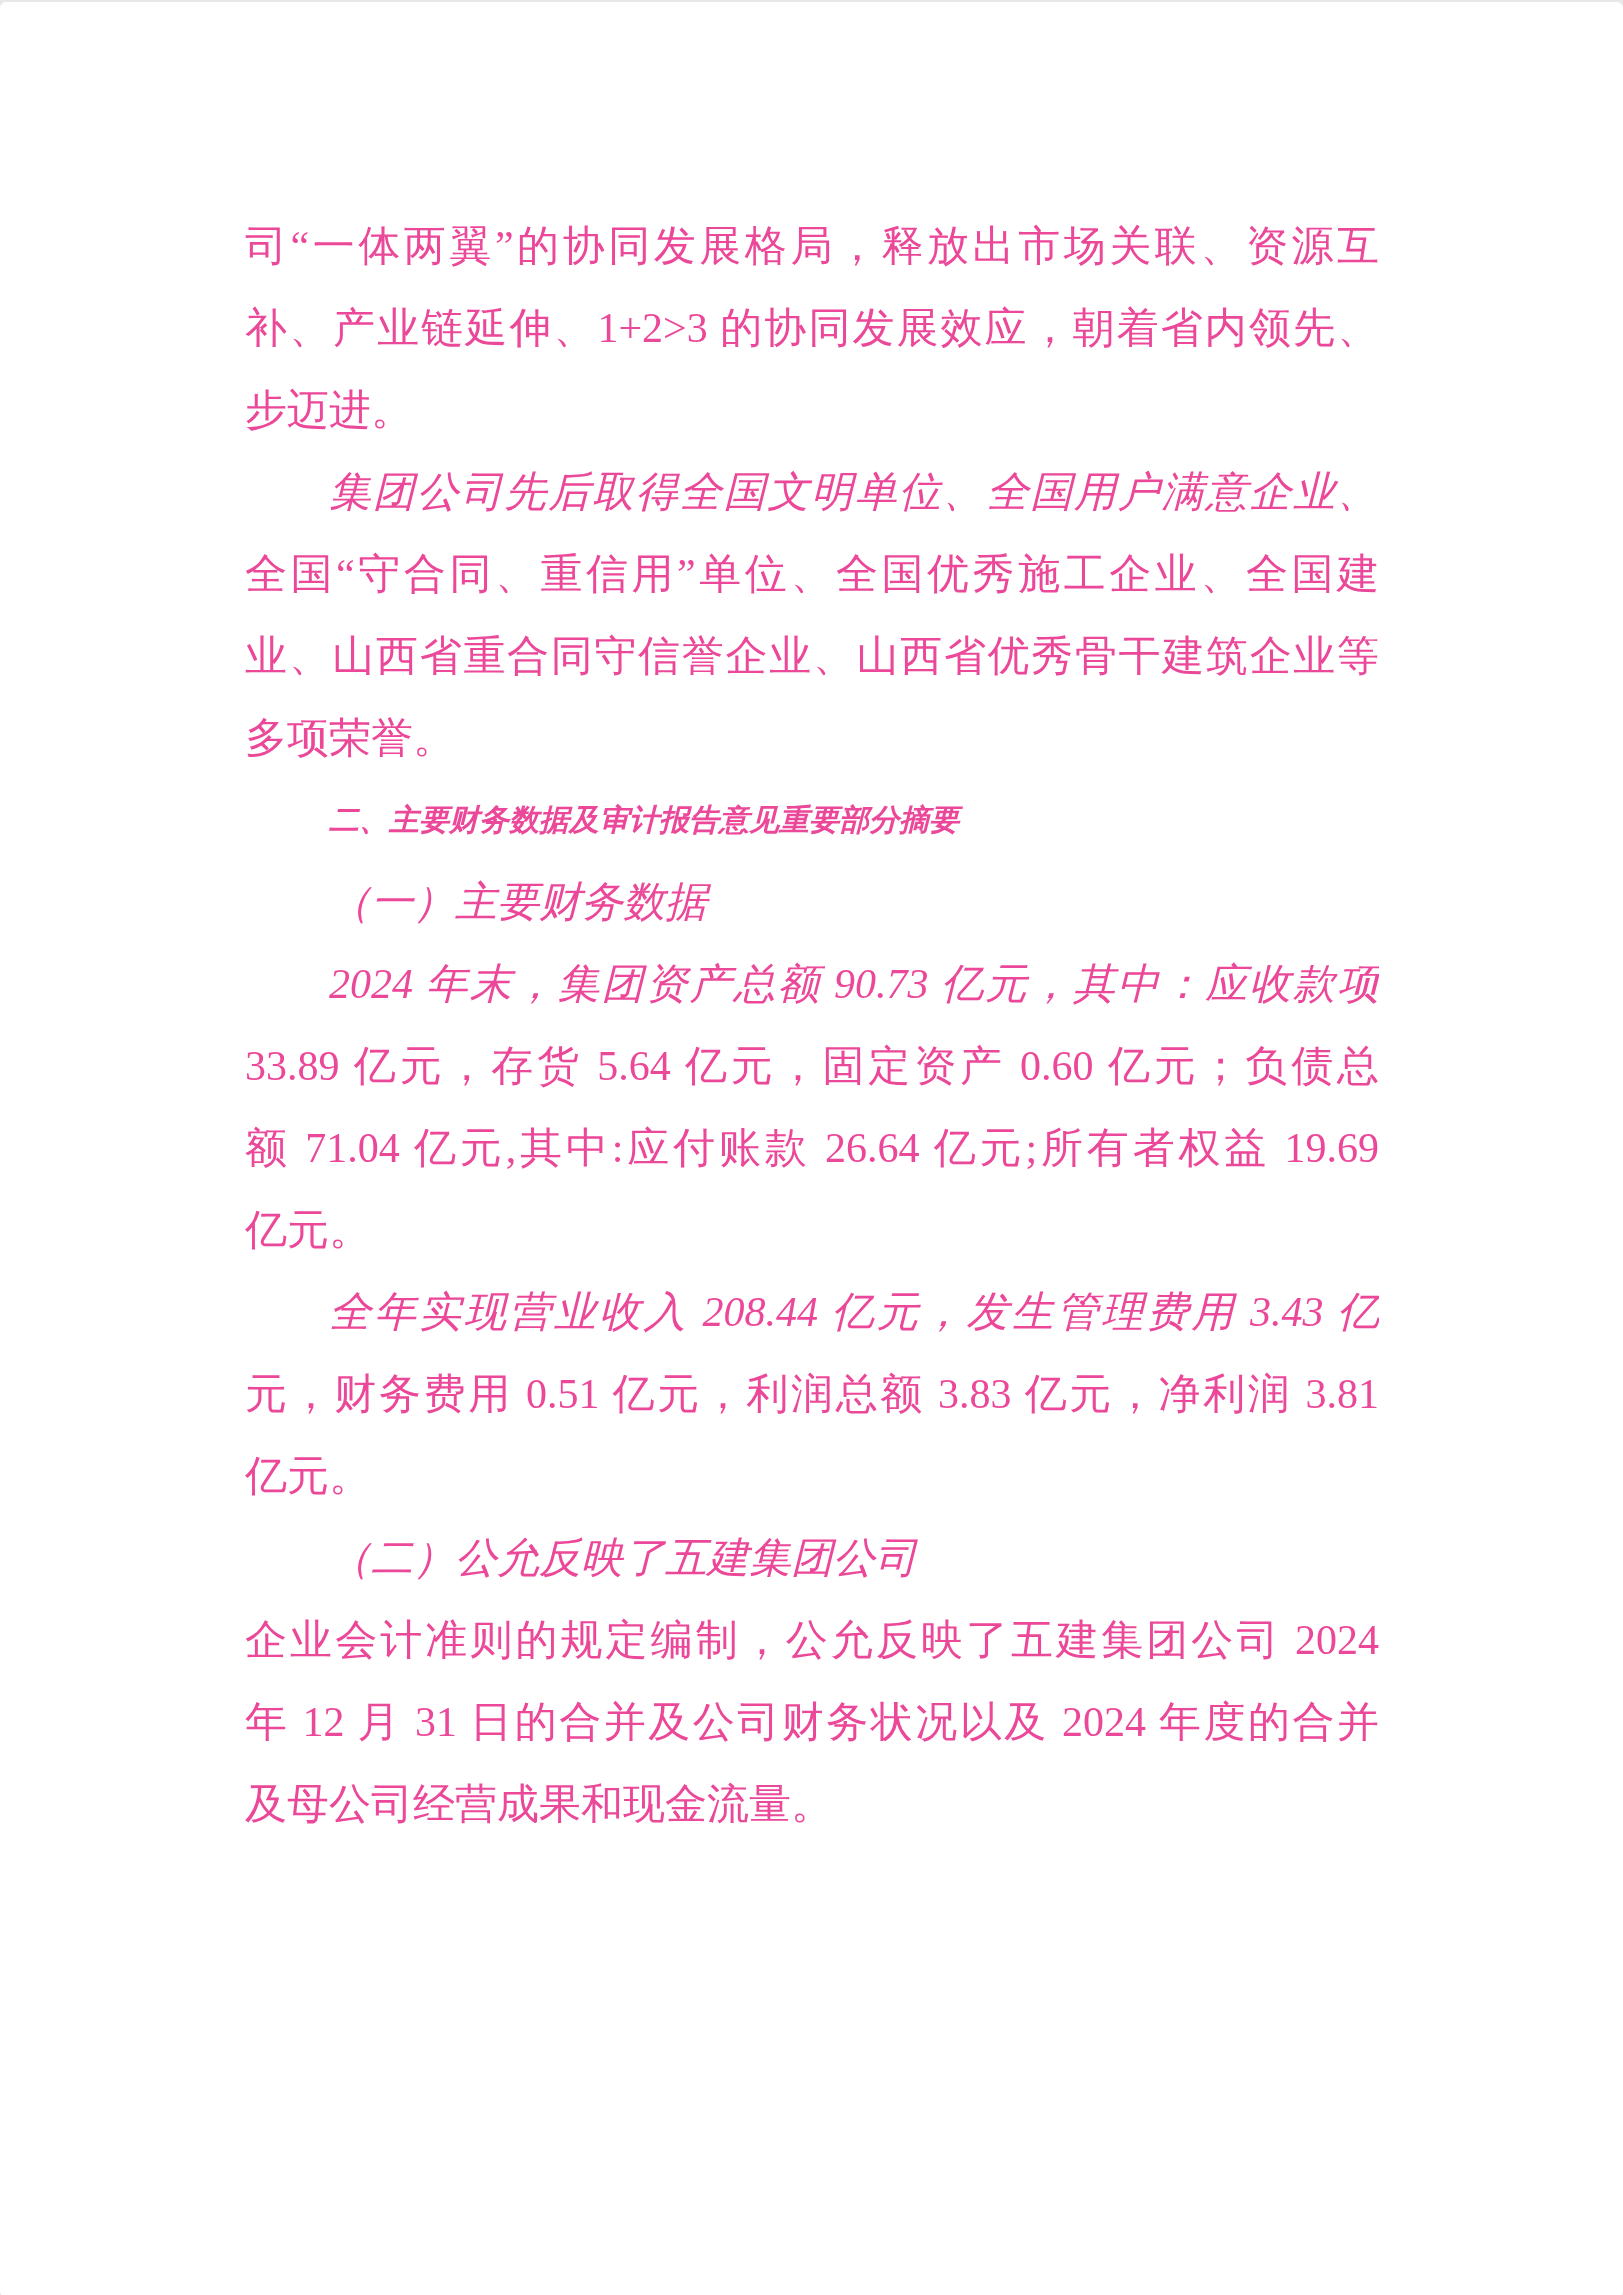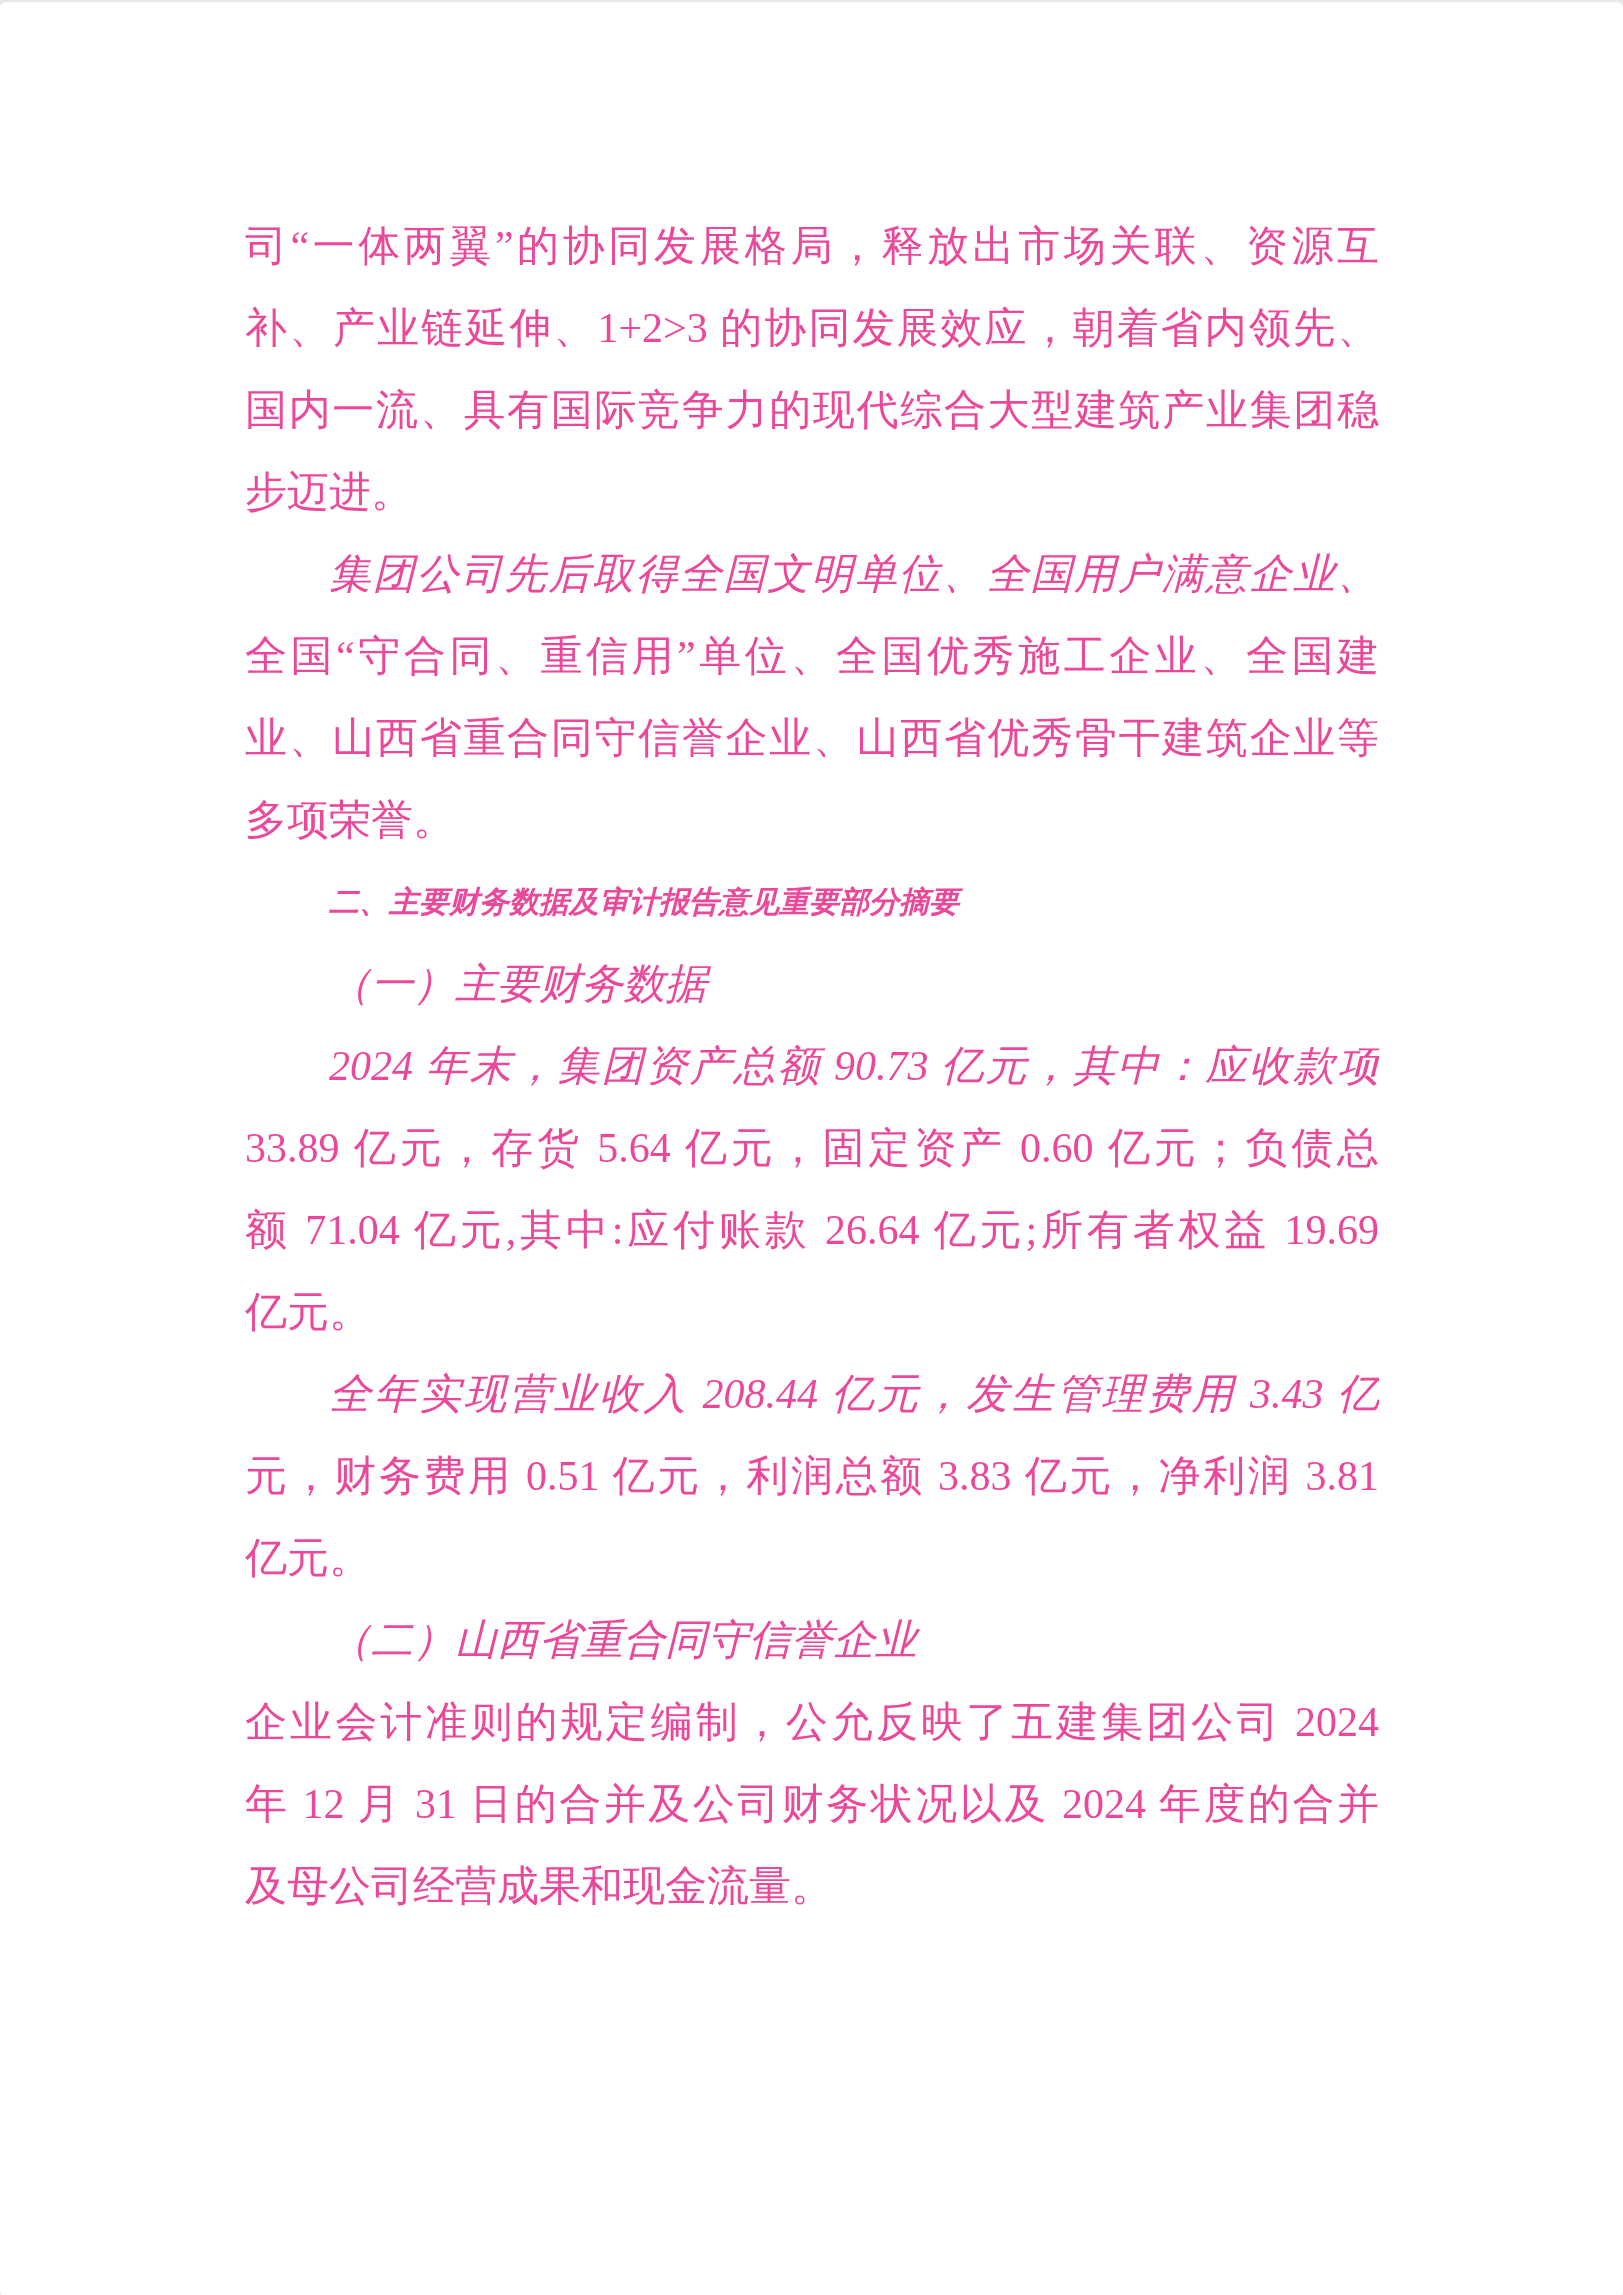--- a/index.html
+++ b/index.html
@@ -54,34 +54,33 @@
     text-align-last: left;
   }
 </style>
 </head>
 <body>
 
 <div class="page">
   <div class="text-block">
     <div class="line">司“一体两翼”的协同发展格局，释放出市场关联、资源互</div>
     <div class="line">补、产业链延伸、1+2&gt;3 的协同发展效应，朝着省内领先、</div>
-    <div class="line">国内一流、具有国际竞争力的现代综合大型建筑产业集团稳</div>
     <div class="line end">步迈进。</div>
     <div class="line indent">集团公司先后取得全国文明单位、全国用户满意企业、</div>
     <div class="line">全国“守合同、重信用”单位、全国优秀施工企业、全国建</div>
     <div class="line">业、山西省重合同守信誉企业、山西省优秀骨干建筑企业等</div>
     <div class="line end">多项荣誉。</div>
     <div class="line heading indent">二、主要财务数据及审计报告意见重要部分摘要</div>
     <div class="line sub indent">（一）主要财务数据</div>
     <div class="line indent">2024 年末，集团资产总额 90.73 亿元，其中：应收款项</div>
     <div class="line">33.89 亿元，存货 5.64 亿元，固定资产 0.60 亿元；负债总</div>
     <div class="line">额 71.04 亿元,其中:应付账款 26.64 亿元;所有者权益 19.69</div>
     <div class="line end">亿元。</div>
     <div class="line indent">全年实现营业收入 208.44 亿元，发生管理费用 3.43 亿</div>
     <div class="line">元，财务费用 0.51 亿元，利润总额 3.83 亿元，净利润 3.81</div>
     <div class="line end">亿元。</div>
-    <div class="line sub indent">（二）山西省重合同守信誉企业</div>
+    <div class="line sub indent">（二）公允反映了五建集团公司</div>
     <div class="line">企业会计准则的规定编制，公允反映了五建集团公司 2024</div>
     <div class="line">年 12 月 31 日的合并及公司财务状况以及 2024 年度的合并</div>
     <div class="line end">及母公司经营成果和现金流量。</div>
   </div>
 </div>
 
 
 </body></html>

